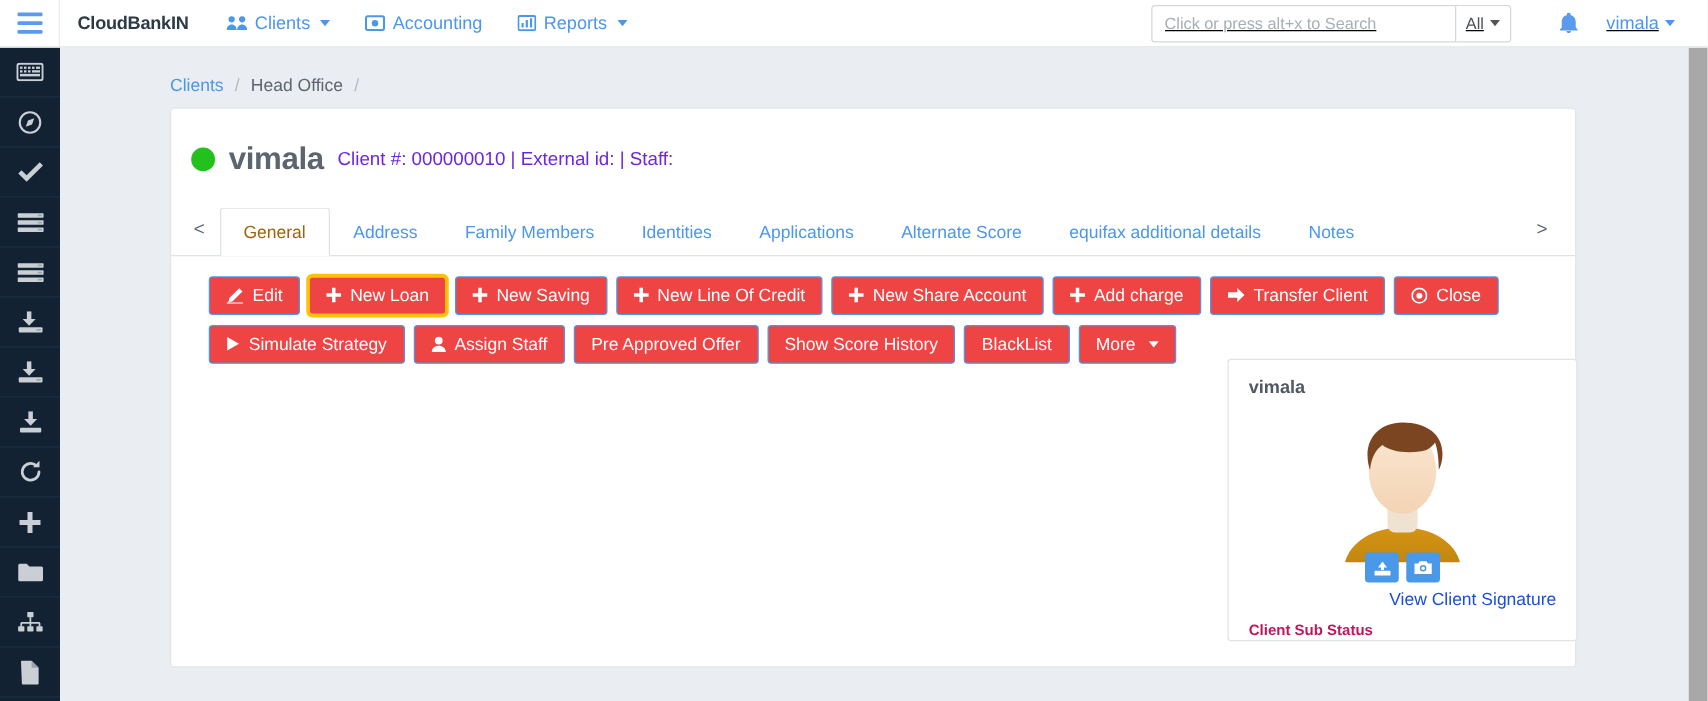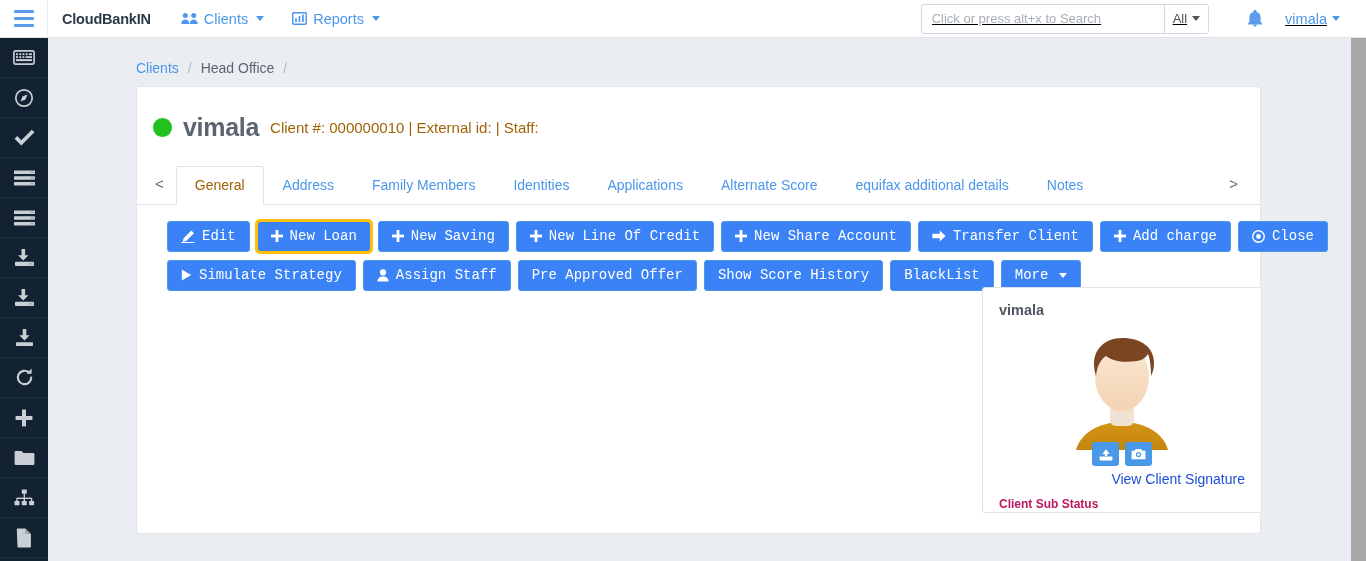--- a/index.html
+++ b/index.html
@@ -152,21 +152,21 @@
   .status-dot {
     width: 19px; height: 19px; border-radius: 50%;
     background: #22c11e; margin-right: 11px;
     box-shadow: 0 0 0 0.5px rgba(0,0,0,.05);
   }
   .client-name {
     font-size: 25px; color: #5b6570; font-weight: bold;
     letter-spacing: -0.3px;
   }
   .client-meta {
-    font-size: 15px; color: #a16207; margin-left: 11px;
+    font-size: 15px; color: #6d28d9; margin-left: 11px;
     white-space: nowrap;
   }
 
   
   .tabs-row {
     display: flex; align-items: flex-end;
     margin: 24px 0 0 0;
     border-bottom: 1px solid #dfe3e8;
     padding: 0 8px;
     position: relative;
@@ -187,30 +187,30 @@
   .tab.active {
     color: #a16207;
     background: #fff;
     border-color: #dfe3e8 #dfe3e8 #fff #dfe3e8;
   }
 
   
   .btn-area { padding: 16px 0 0 30px; }
   .btn-row { display: flex; flex-wrap: nowrap; margin-bottom: 8px; }
   .btn {
-    background: #3b82f6;
+    background: #ef4444;
     color: #fff; font-size: 14px;
     border: 1px solid #4a98e8;
     border-radius: 3px;
     padding: 7px 13px 8px 13px;
     margin-right: 7px;
     cursor: pointer; white-space: nowrap;
     display: inline-flex; align-items: center; gap: 7px;
     line-height: 1;
-    font-family: Liberation Mono, monospace;
+    font-family: Liberation Sans, sans-serif;
   }
   .btn.focused {
     outline: 3px solid #ffc107;
     outline-offset: -1px;
     border-color: #ffc107;
   }
   .btn .ico { display: inline-flex; align-items: center; }
   .btn .caret {
     width: 0; height: 0; margin-left: 4px;
     border-left: 4px solid transparent;
@@ -269,20 +269,29 @@
             <circle cx="12.7" cy="3.4" r="2.5"></circle>
         <path d="M.3 12c0-2.6 1.8-4.4 4-4.4s4 1.8 4 4.4z"></path>
         <path d="M8.7 12c0-2.6 1.8-4.4 4-4.4s4 1.8 4 4.4z"></path>
       </g>
         </svg>
     </span>
     <span>Clients</span>
     <span class="caret"></span>
   </div>
 
+  <div class="navitem">
+    <span class="navicon">
+      <svg width="16" height="13" viewBox="0 0 16 13">
+        <rect x="0.8" y="1" width="14.4" height="11" rx="1.4" fill="none" stroke="#4c96ec" stroke-width="1.6"></rect>
+        <circle cx="8" cy="6.5" r="2.6" fill="#4c96ec"></circle>
+      </svg>
+    </span>
+    <span>Accounting</span>
+  </div>
 
   <div class="navitem">
     <span class="navicon">
       <svg width="15" height="13" viewBox="0 0 15 13">
         <rect x="0.7" y="0.8" width="13.6" height="11.4" rx="1.2" fill="none" stroke="#4c96ec" stroke-width="1.5"></rect>
         <rect x="3.2" y="6.4" width="1.7" height="3.6" fill="#4c96ec"></rect>
         <rect x="6.6" y="4" width="1.7" height="6" fill="#4c96ec"></rect>
         <rect x="10" y="2.6" width="1.7" height="7.4" fill="#4c96ec"></rect>
       </svg>
     </span>
@@ -565,37 +574,37 @@
                   <rect x="4.6" y="0" width="2.8" height="12"></rect>
                   <rect x="0" y="4.6" width="12" height="2.8"></rect>
                 </g>
               </svg>
           </span>
           <span>New Share Account</span>
         </button>
 
         <button class="btn">
           <span class="ico">
-            <svg width="14" height="12" viewBox="0 0 14 12">
-                <path fill="#fff" d="M7.8.4 13.6 6l-5.8 5.6v-3.4H.4V3.8h7.4z"></path>
-              </svg>
-          </span>
-          <span>Transfer Client</span>
-        </button>
-
-        <button class="btn">
-          <span class="ico">
             <svg width="12" height="12" viewBox="0 0 12 12">
                 <g fill="#fff">
                   <rect x="4.6" y="0" width="2.8" height="12"></rect>
                   <rect x="0" y="4.6" width="12" height="2.8"></rect>
                 </g>
               </svg>
           </span>
           <span>Add charge</span>
+        </button>
+
+        <button class="btn">
+          <span class="ico">
+            <svg width="14" height="12" viewBox="0 0 14 12">
+                <path fill="#fff" d="M7.8.4 13.6 6l-5.8 5.6v-3.4H.4V3.8h7.4z"></path>
+              </svg>
+          </span>
+          <span>Transfer Client</span>
         </button>
 
         <button class="btn">
           <span class="ico">
             <svg width="13" height="13" viewBox="0 0 13 13">
                 <circle cx="6.5" cy="6.5" r="5.8" fill="none" stroke="#fff" stroke-width="1.4"></circle>
                 <circle cx="6.5" cy="6.5" r="2.4" fill="#fff"></circle>
               </svg>
           </span>
           <span>Close</span>

